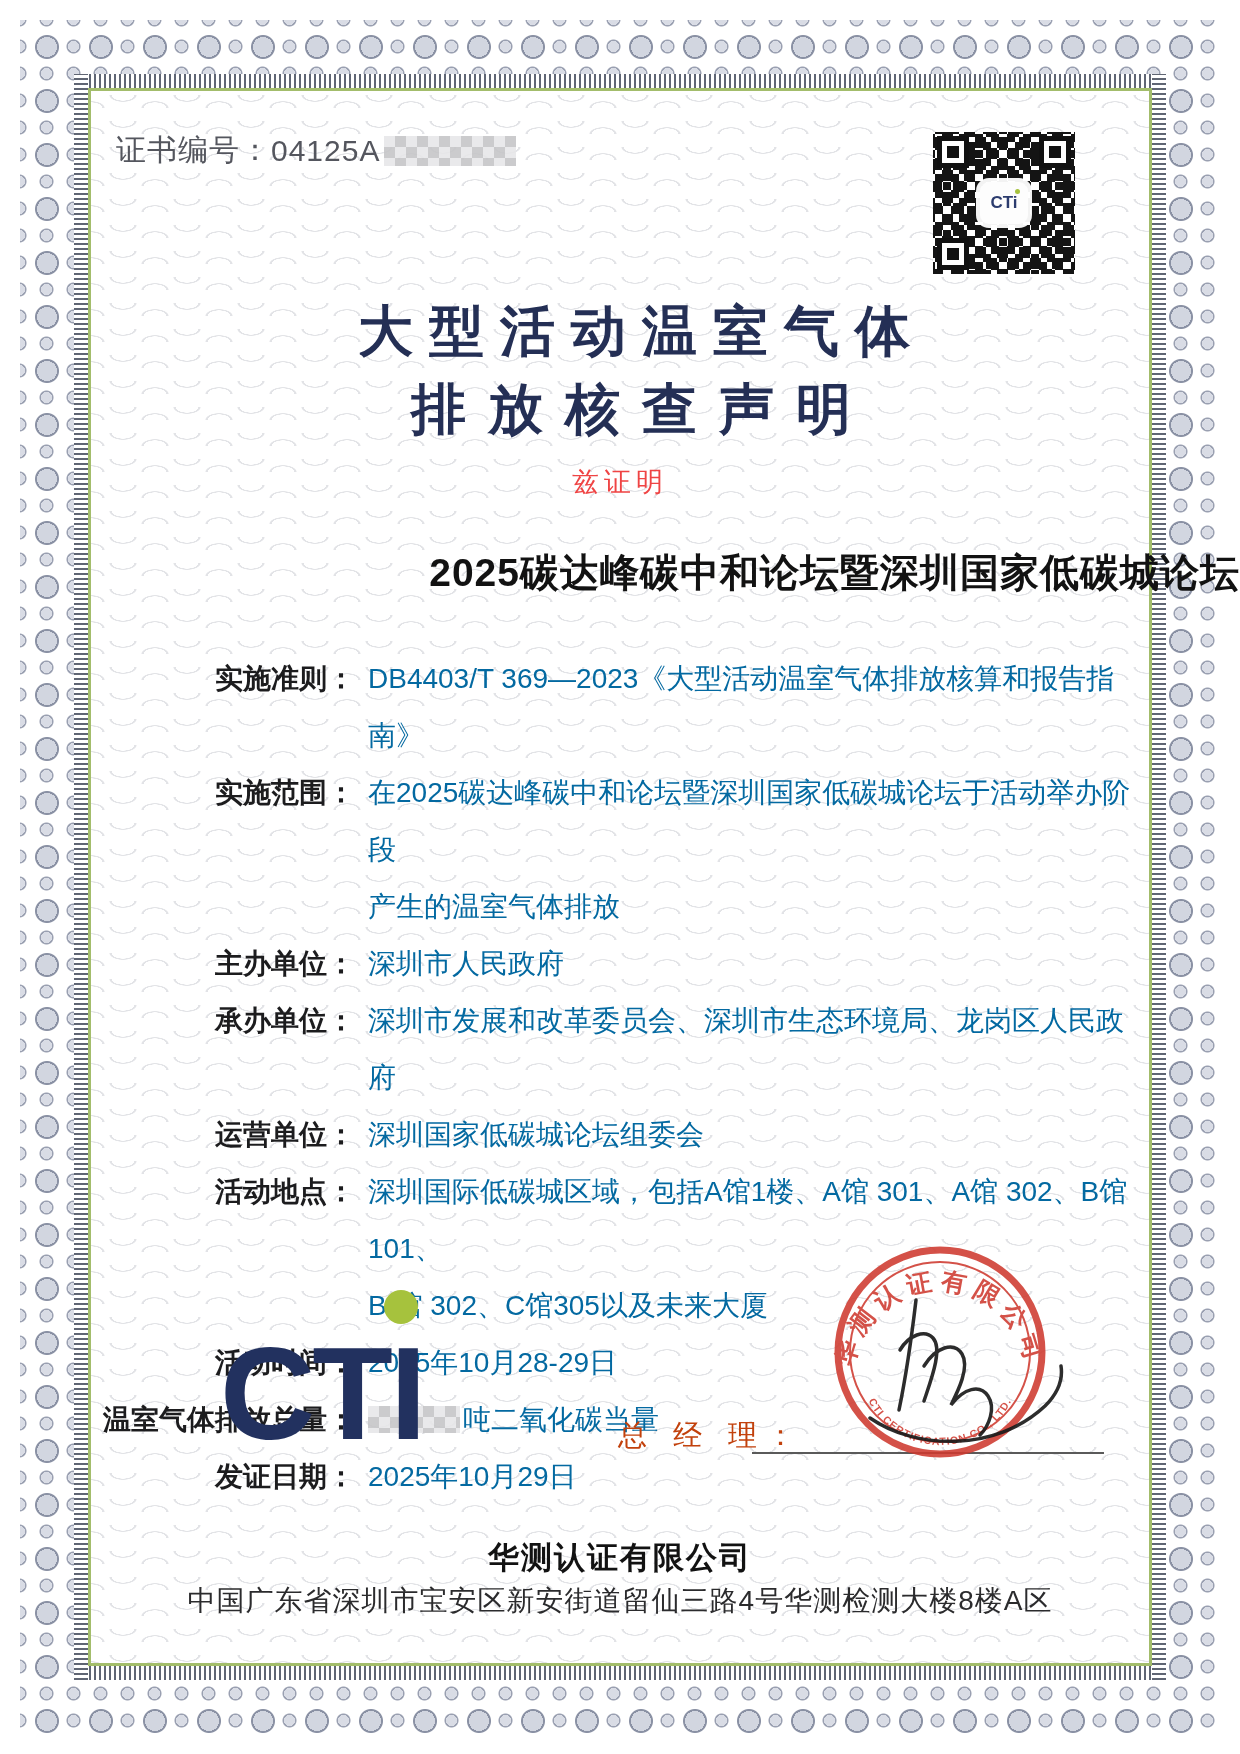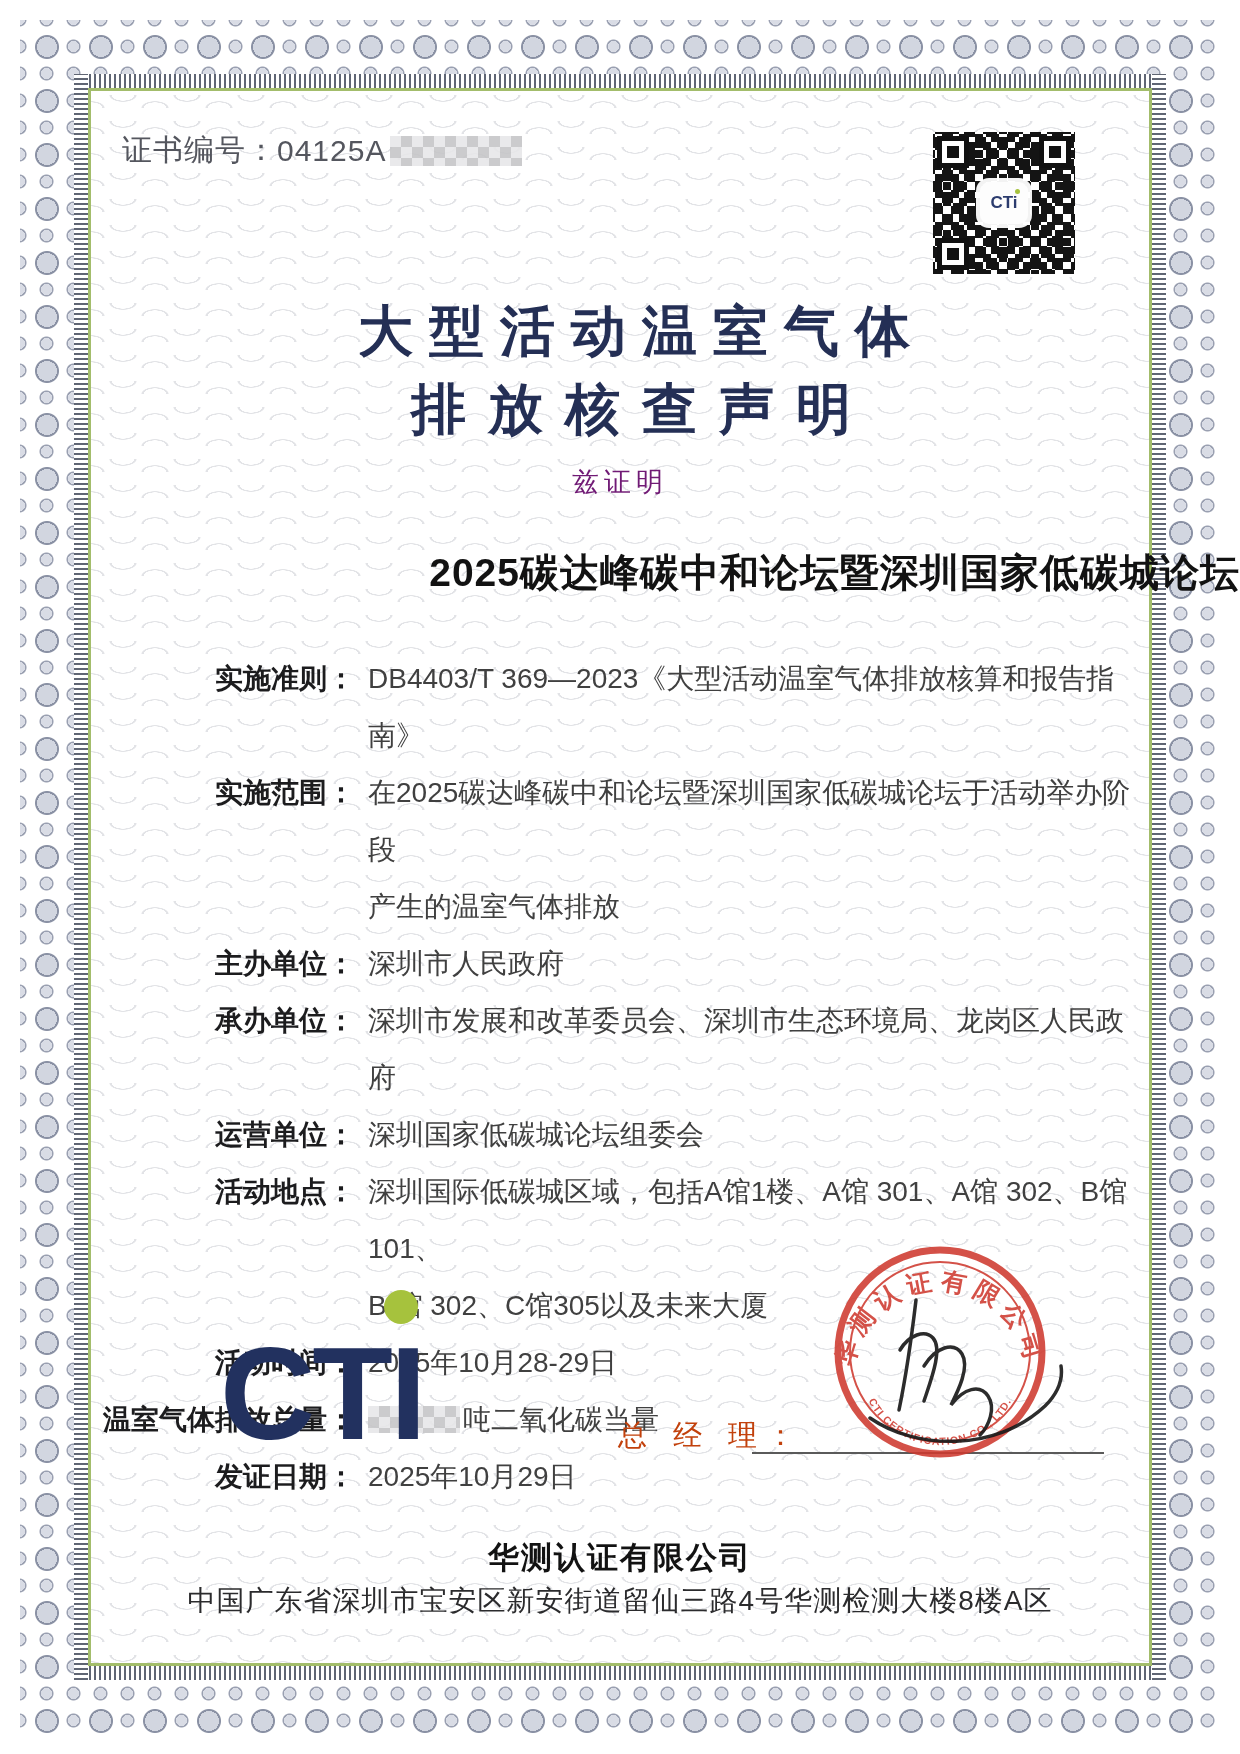--- a/index.html
+++ b/index.html
@@ -37,21 +37,21 @@
     background:
       radial-gradient(32px 16px at 50% 0%, rgba(0,0,0,0) 11px, rgba(168,171,181,.33) 11.5px 13px, rgba(0,0,0,0) 14px) 0 4px / 64px 26px repeat,
       radial-gradient(32px 16px at 50% 100%, rgba(0,0,0,0) 11px, rgba(168,171,181,.33) 11.5px 13px, rgba(0,0,0,0) 14px) 32px 17px / 64px 26px repeat,
       #fff;
   }
 
   .content { position:absolute; inset:0; z-index:3; }
 
   
   .cert-no {
-    position:absolute; left:122px; top:130px;
+    position:absolute; left:116px; top:130px;
     font-size:30px; color:#54565e; letter-spacing:1px;
     display:flex; align-items:center;
   }
   .mosaic {
     display:inline-block;
     background:
       repeating-conic-gradient(#c6c6c8 0% 25%, #e7e7e9 0% 50%) 0 0/22px 22px,
       #ddd;
     opacity:.9;
   }
@@ -78,31 +78,31 @@
     box-shadow:0 0 0 4px rgba(255,255,255,.95);
     display:flex; align-items:center; justify-content:center;
     font-weight:700; font-size:17px; color:#2c3c6e;
   }
   .qr-logo i { position:absolute; right:8px; top:7px; width:5px; height:5px; border-radius:50%; background:#a6c23d; }
 
   
   .title { position:absolute; left:0; right:0; top:292px; text-align:center; color:#242f55; font-weight:800;margin-left:44px; }
   .title .t1 { font-size:55px; letter-spacing:16px; line-height:78px; }
   .title .t2 { font-size:55px; letter-spacing:22px; line-height:78px; }
-  .hereby { position:absolute; left:0; right:0; top:464px; text-align:center; font-size:27px; letter-spacing:5px; color:#701a75; }
+  .hereby { position:absolute; left:0; right:0; top:464px; text-align:center; font-size:27px; letter-spacing:5px; color:#ef4444; }
   .event-name { position:absolute; left:0; right:0; top:525px; text-align:right; font-size:39px; font-weight:800; letter-spacing:1px; color:#121212;margin-top:21px; }
 
   
   .fields { position:absolute; left:96px; width:1048px; top:650px; font-size:28px; }
   .frow { display:flex;justify-content:flex-end; }
   .flabel {
     width:259px; line-height:57px; font-weight:700; color:#1c1c1e;
     display:flex; justify-content:flex-end; white-space:nowrap;
   }
-  .fvalue { margin-left:13px; flex:1; line-height:57px; color:#404040; }
+  .fvalue { margin-left:13px; flex:1; line-height:57px; color:#0369a1; }
   .fvalue div { line-height:57px; }
 
   
   .cti-logo { position:absolute; left:220px; top:1288px; padding-top:40px; width:max-content; }
   .cti-text { font-size:132px; font-weight:800; letter-spacing:-3px; line-height:1.0; color:#22315f; }
   .cti-dot { position:absolute; top:2px; right:6px; width:34px; height:34px; border-radius:50%; background:#a6c23d; }
 
   
   .gm-label { position:absolute; left:618px; top:1416px; font-size:29px; font-weight:400; letter-spacing:9px; color:#c2410c; z-index:4; }
   .gm-line { position:absolute; left:752px; top:1452px; width:352px; height:2px; background:#5a5a5a; z-index:4; }

